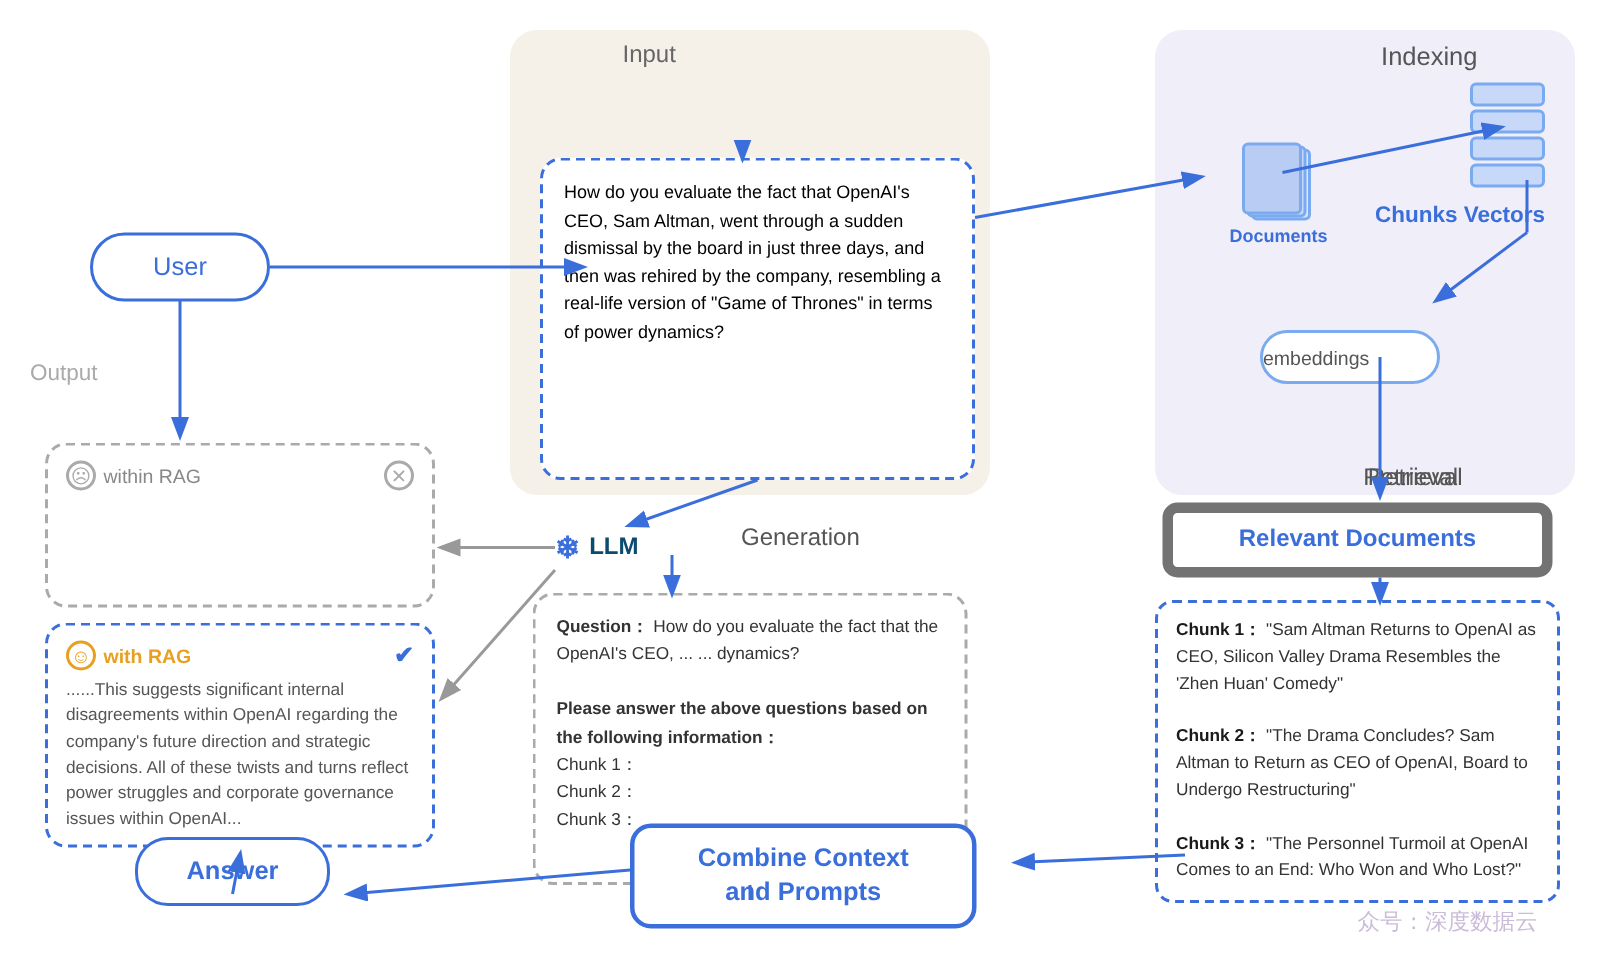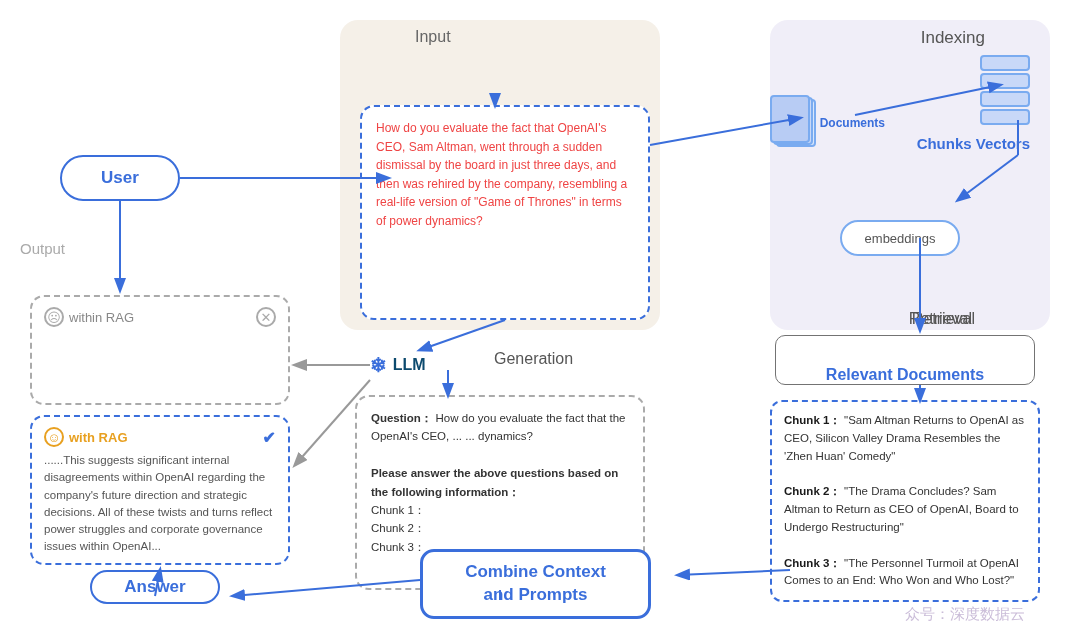--- a/index.html
+++ b/index.html
@@ -60,21 +60,21 @@
       left: 60px;
       width: 120px;
       height: 46px;
       background: #fff;
       border: 2.5px solid #3a6edb;
       border-radius: 24px;
       display: flex;
       align-items: center;
       justify-content: center;
       font-size: 17px;
-      font-weight: 700;
+      font-weight: 400;
       color: #3a6edb;
     }
 
     
     .query-box {
       position: absolute;
       top: 50px;
       left: 395px;
       width: 200px;
       height: 44px;
@@ -94,21 +94,21 @@
       position: absolute;
       top: 105px;
       left: 360px;
       width: 290px;
       height: 215px;
       background: #fff;
       border: 2px dashed #3a6edb;
       border-radius: 14px;
       padding: 12px 14px;
       font-size: 12px;
-      color: #ef4444;
+      color: #000000;
       line-height: 1.55;
     }
 
     
     .section-label {
       position: absolute;
       font-size: 16px;
       color: #666;
       font-weight: 400;
     }
@@ -120,20 +120,21 @@
       font-size: 17px;
       color: #555;
     }
 
     
     .documents-box {
       position: absolute;
       top: 95px;
       right: 195px;
       display: flex;
+      flex-direction: column;
       align-items: center;
     }
 
     
     .doc-stack {
       position: relative;
       width: 52px;
       height: 52px;
     }
 
@@ -190,37 +191,37 @@
       position: absolute;
       top: 220px;
       right: 120px;
       width: 120px;
       height: 36px;
       background: #fff;
       border: 2px solid #7aabf0;
       border-radius: 18px;
       display: flex;
       align-items: center;
-      justify-content: center;
+      justify-content: flex-start;
       font-size: 13px;
       color: #555;
     }
 
     
     .relevant-docs-box {
       position: absolute;
       top: 335px;
       right: 45px;
       width: 260px;
       height: 50px;
       background: #fff;
-      border: 1px solid #737373;
+      border: 7px solid #737373;
       border-radius: 10px;
       display: flex;
-      align-items: flex-end;
+      align-items: center;
       justify-content: center;
       font-size: 16px;
       font-weight: 700;
       color: #3a6edb;
     }
 
     
     .retrieval-label {
       position: absolute;
       top: 310px;
@@ -339,21 +340,21 @@
       color: #333;
       line-height: 1.6;
     }
 
     
     .answer-box {
       position: absolute;
       bottom: 40px;
       left: 90px;
       width: 130px;
-      height: 34px;
+      height: 46px;
       background: #fff;
       border: 2.5px solid #3a6edb;
       border-radius: 22px;
       display: flex;
       align-items: center;
       justify-content: center;
       font-size: 17px;
       font-weight: 700;
       color: #3a6edb;
     }

